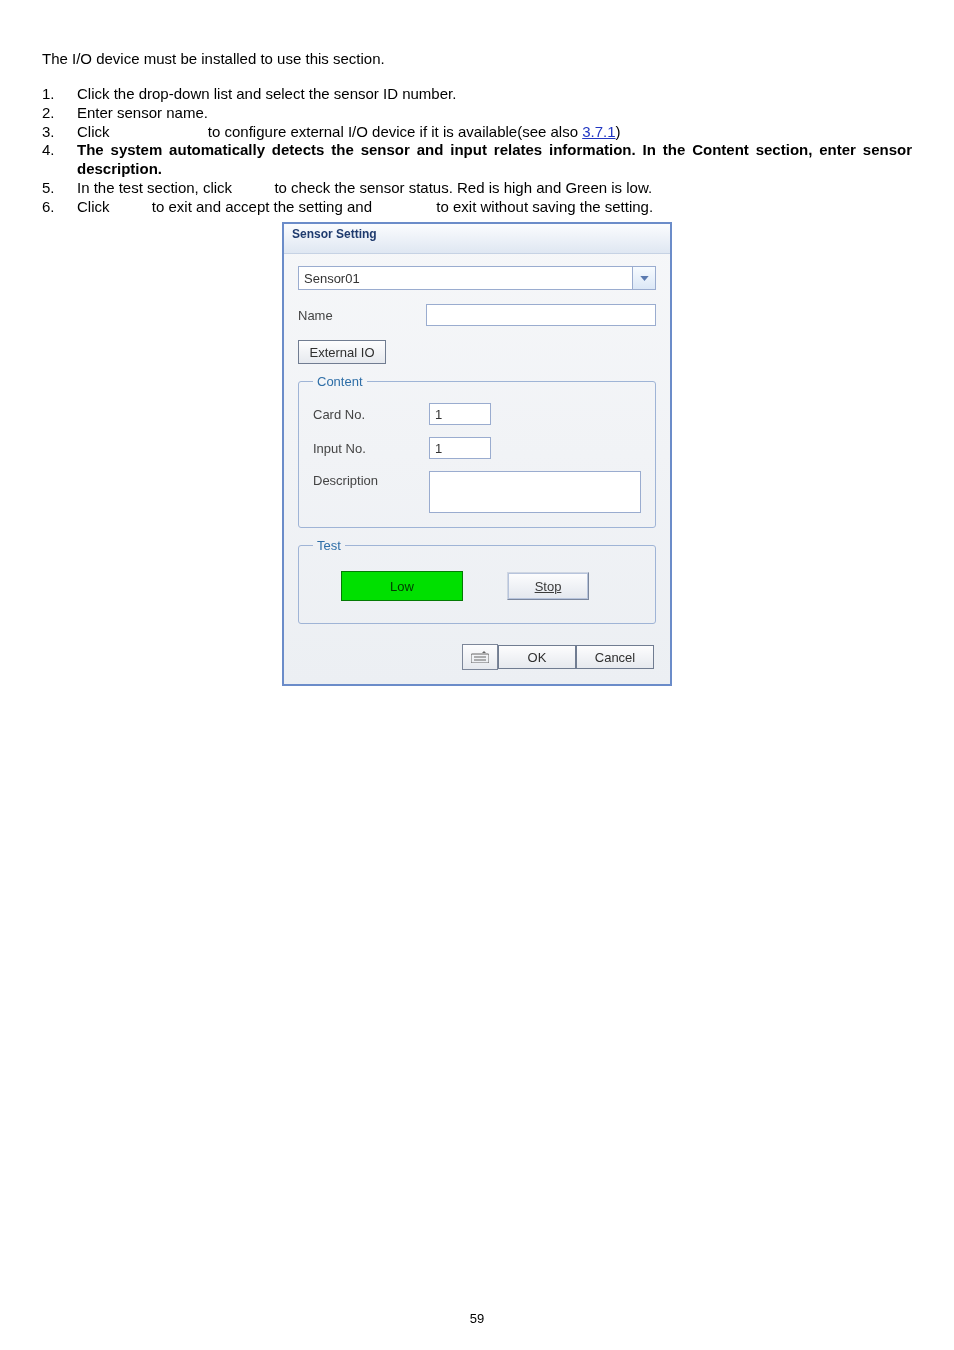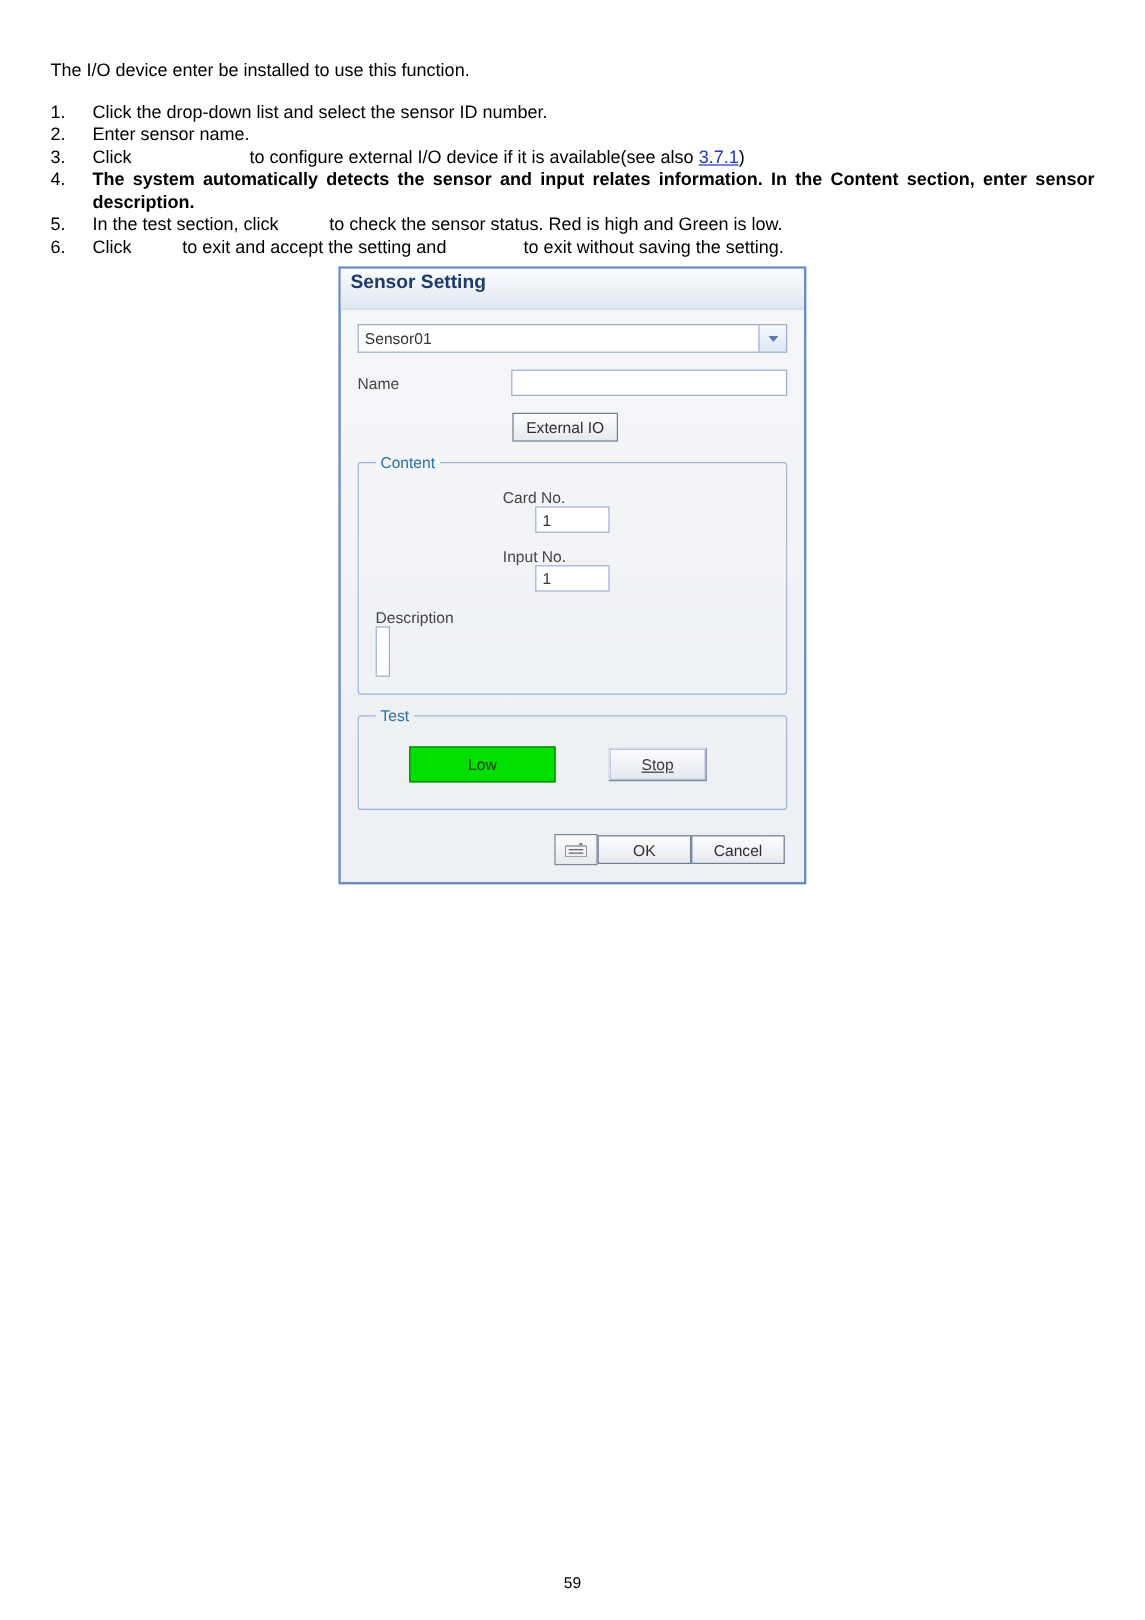--- a/index.html
+++ b/index.html
@@ -58,21 +58,21 @@
       background: linear-gradient(#f6f7f9, #eceff3);
       font-family: Tahoma, Verdana, Arial, sans-serif;
       font-size: 13px;
       color: #3f3f3f;
       box-sizing: border-box;
     }
     .dialog-title {
       background: linear-gradient(#fbfcfe, #dfe7f2);
       color: #1f3b6e;
       font-weight: bold;
-      font-size: 16px;
+      font-size: 12px;
       padding: 3px 8px 12px 8px;
       border-bottom: 1px solid #c6d2e4;
     }
     .dialog-body {
       padding: 12px 14px 12px 14px;
     }
     .combo {
       display: flex;
       width: 100%;
       height: 24px;
@@ -119,21 +119,21 @@
       border: 1px solid #9aaccf;
       padding: 1px 5px 0 5px;
       color:#333;
       display:flex;
       align-items:center;
       box-sizing: border-box;
       line-height: 20px;
     }
     .ext-row {
       display: flex;
-      justify-content: center;
+      justify-content: flex-start;
       margin: 8px 12px 4px 0;
     }
     .btn-flat {
       min-width: 88px;
       height: 24px;
       border: 1px solid #707c91;
       background: linear-gradient(#fdfdfe,#e6e9ee);
       color: #2f2f2f;
       font-size: 13px;
       padding: 0 10px;
@@ -147,21 +147,21 @@
       border: 1px solid #9fb4d6;
       border-radius: 3px;
       margin: 10px 0 6px 0;
       padding: 14px 14px 14px 14px;
     }
     fieldset.grp > legend {
       padding: 0 4px;
       color: #2e6ea7;
       font-size: 13px;
     }
-    .grp .form-row { margin-bottom: 12px; flex-direction: column; }
+    .grp .form-row { margin-bottom: 12px; }
     .grp .form-row:last-child { margin-bottom: 0; }
     .grp .lbl { width: 116px; }
     .grp .val-narrow { width: 62px; flex: 0 0 auto; }
     .grp .desc-field {
         height: 42px;
         align-items: flex-start;
         padding-top: 2px;
     }
     .test-inner {
       display: flex;
@@ -222,21 +222,21 @@
       text-align: center;
       font-size: 13px;
       color: #000;
     }
   </style>
 </head>
 <body>
 
 <div class="doc-region">
 
-  <p class="intro-line">The I/O device enter be installed to use this function.</p>
+  <p class="intro-line">The I/O device must be installed to use this section.</p>
 
   <ol class="steps">
     <li>
       <span class="step-num">1.</span>
       <span class="step-txt">Click the drop-down list and select the sensor ID number.</span>
     </li>
     <li>
       <span class="step-num">2.</span>
       <span class="step-txt">Enter sensor name.</span>
     </li>

